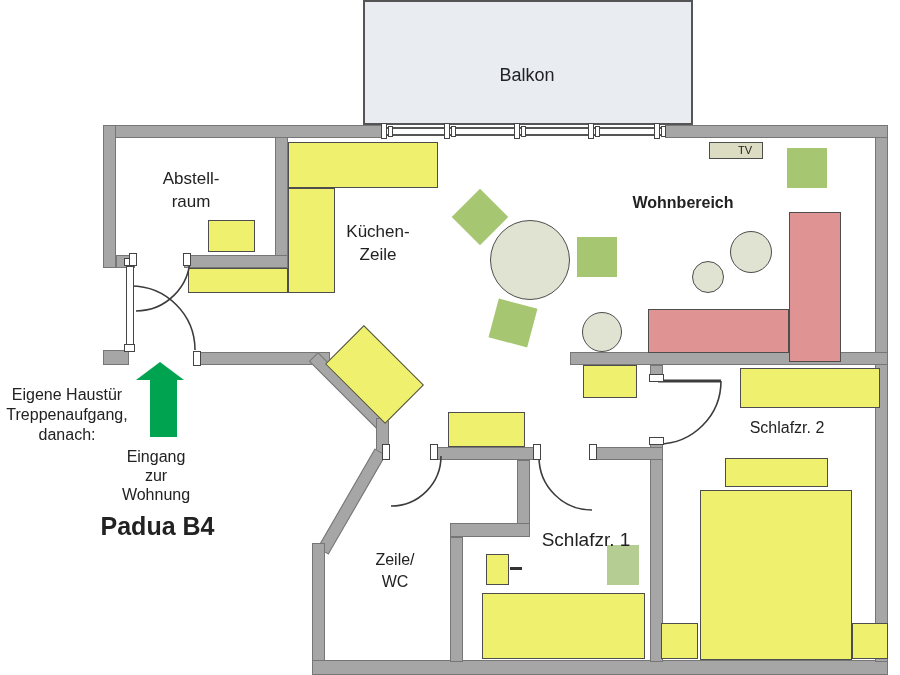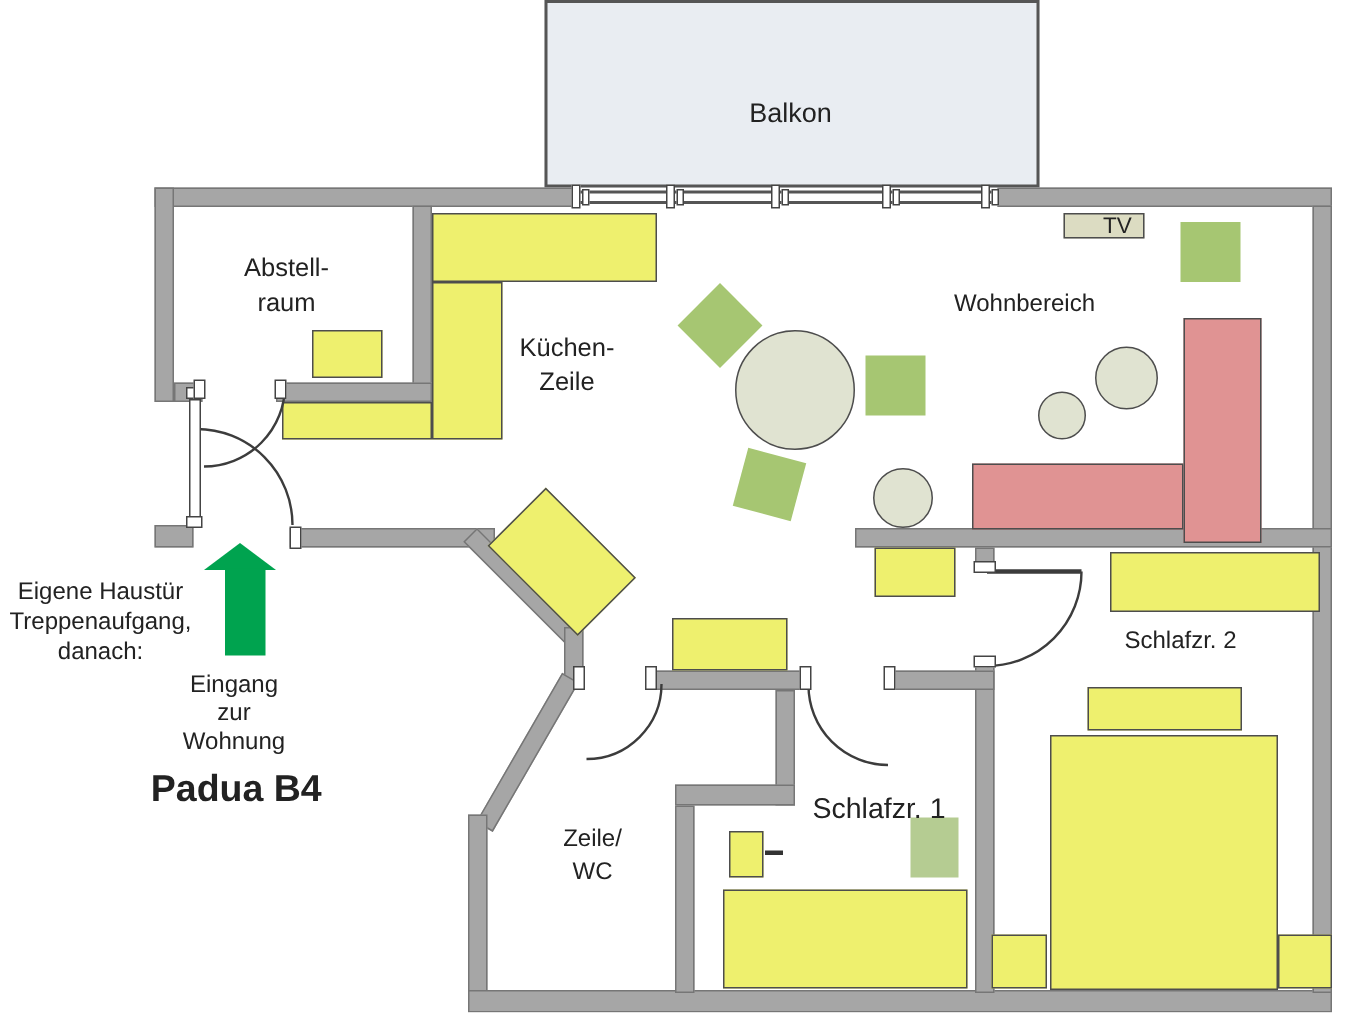--- a/index.html
+++ b/index.html
@@ -101,34 +101,34 @@
       <div>Balkon</div>
     </div>
     <div class="lbl" style="left: 121px; top: 167px; width: 140px; font-size: 17px; line-height: 23px; text-align: center; font-weight: normal; color: rgb(34, 34, 34); z-index: 9;">
       <div>Abstell-</div>
       <div>raum</div>
     </div>
     <div class="lbl" style="left: 308px; top: 204px; width: 140px; font-size: 17px; line-height: 23px; text-align: center; font-weight: normal; color: rgb(34, 34, 34); z-index: 9; margin-top: 16px;">
       <div>Küchen-</div>
       <div>Zeile</div>
     </div>
-    <div class="lbl" style="left: 613px; top: 194px; width: 140px; font-size: 16px; line-height: 18px; text-align: center; font-weight: normal; color: rgb(34, 34, 34); z-index: 9;">
+    <div class="lbl" style="left: 613px; top: 194px; width: 140px; font-size: 16px; line-height: 18px; text-align: center; font-weight: bold; color: rgb(34, 34, 34); z-index: 9;">
       <div>Wohnbereich</div>
     </div>
     <div class="lbl" style="left: 717px; top: 419px; width: 140px; font-size: 16px; line-height: 18px; text-align: center; font-weight: normal; color: rgb(34, 34, 34); z-index: 9;">
       <div>Schlafzr. 2</div>
     </div>
     <div class="lbl" style="left: 526px; top: 531px; width: 120px; font-size: 19px; line-height: 18px; text-align: center; font-weight: normal; color: rgb(34, 34, 34); z-index: 9;">
       <div>Schlafzr. 1</div>
     </div>
     <div class="lbl" style="left: 325px; top: 549px; width: 140px; font-size: 16px; line-height: 22px; text-align: center; font-weight: normal; color: rgb(34, 34, 34); z-index: 9;">
       <div>Zeile/</div>
       <div>WC</div>
     </div>
-    <div class="lbl" style="left: 709px; top: 143px; width: 72px; font-size: 15px; line-height: 15px; text-align: center; font-weight: normal; color: rgb(34, 34, 34); z-index: 9;">
+    <div class="lbl" style="left: 709px; top: 143px; width: 72px; font-size: 11px; line-height: 15px; text-align: center; font-weight: normal; color: rgb(34, 34, 34); z-index: 9;">
       <div>TV</div>
     </div>
     <div class="lbl" style="left: 0px; top: 385px; width: 134px; font-size: 16px; line-height: 20px; text-align: center; font-weight: normal; color: rgb(34, 34, 34); z-index: 9;">
       <div>Eigene Haustür</div>
       <div>Treppenaufgang,</div>
       <div>danach:</div>
     </div>
     <div class="lbl" style="left: 106px; top: 447px; width: 100px; font-size: 16px; line-height: 19px; text-align: center; font-weight: normal; color: rgb(34, 34, 34); z-index: 9;">
       <div>Eingang</div>
       <div>zur</div>

